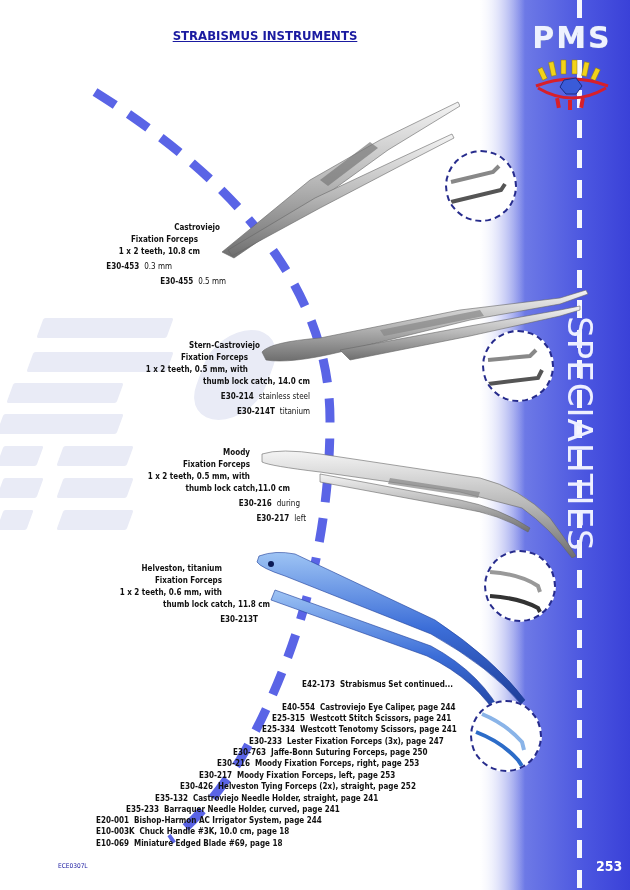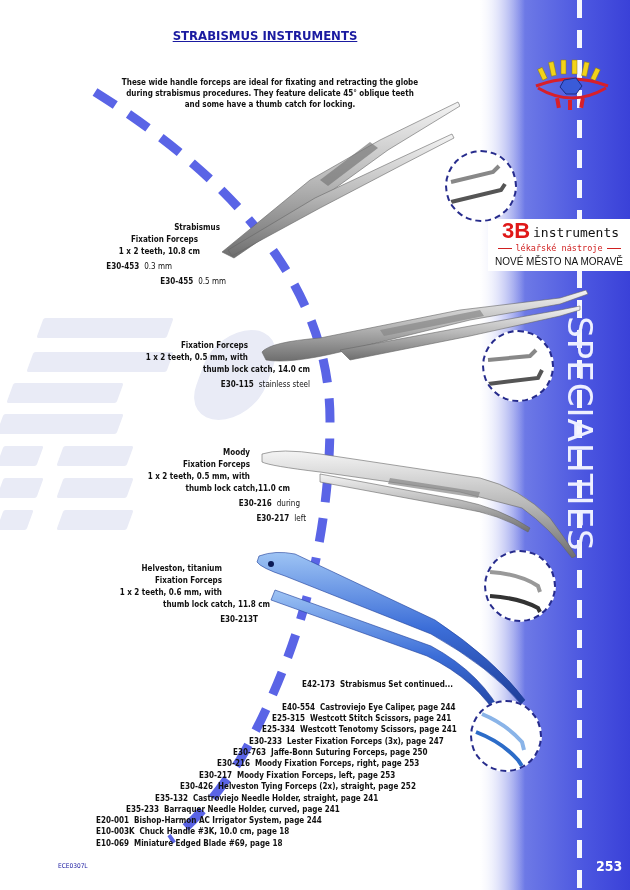--- a/index.html
+++ b/index.html
@@ -72,56 +72,52 @@
     <div class="wm" style="left:60px;top:478px;width:70px;height:20px;"></div>
     <div class="wm" style="left:0px;top:510px;width:30px;height:20px;"></div>
     <div class="wm" style="left:60px;top:510px;width:70px;height:20px;"></div>
     <div class="wm" style="left:200px;top:330px;width:70px;height:90px;border-radius:40px;"></div>
   </div>
 
   <div class="sidebar"></div>
   <div class="sidebar-fade"></div>
   <div class="sidebar-dash"></div>
 
+  <div class="pms-logo">
+      <span>PMS</span>
+    </div>
   <svg class="eye-logo" viewBox="0 0 80 52">
     <g fill="#f2d21a" stroke="#8a7a10" stroke-width="0.5">
       <rect x="8" y="10" width="5" height="12" transform="rotate(-25 10 16)"></rect>
       <rect x="18" y="4" width="5" height="14" transform="rotate(-12 20 11)"></rect>
       <rect x="29" y="2" width="5" height="14"></rect>
       <rect x="40" y="2" width="5" height="14"></rect>
       <rect x="51" y="4" width="5" height="14" transform="rotate(12 53 11)"></rect>
       <rect x="61" y="10" width="5" height="12" transform="rotate(25 63 16)"></rect>
     </g>
     <path d="M4 28 Q40 14 76 28" stroke="#d81f2a" stroke-width="3" fill="none"></path>
     <path d="M6 30 Q40 50 74 30" stroke="#d81f2a" stroke-width="3" fill="none"></path>
     <polygon points="32,22 44,20 50,28 44,36 34,36 28,29" fill="#3a5bd8" stroke="#1c2a80" stroke-width="1"></polygon>
     <g fill="#d81f2a">
       <rect x="24" y="40" width="4" height="10" transform="rotate(-10 26 45)"></rect>
       <rect x="36" y="42" width="4" height="10"></rect>
       <rect x="48" y="40" width="4" height="10" transform="rotate(10 50 45)"></rect>
     </g>
   </svg>
 
-  <div class="brand-box">
-    <span class="brand-3b">3B</span>
-    <span class="brand-instr">instruments</span>
-    <div class="brand-sub">lékařské nástroje</div>
-    <div class="brand-city">NOVÉ MĚSTO NA MORAVĚ</div>
-  </div>
 
   <div class="specialities">
     <span>SPECIALITIES</span>
   </div>
 
   <svg class="arc" viewBox="0 0 630 890">
     <path d="M95 92 Q330 240 330 420 Q330 600 240 760 Q200 820 170 840" stroke="#5a64e6" stroke-width="9" fill="none" stroke-dasharray="24 16"></path>
   </svg>
 
   <div class="title">STRABISMUS INSTRUMENTS</div>
-  <div class="intro">These wide handle forceps are ideal for fixating and retracting the globe during strabismus procedures. They feature delicate 45° oblique teeth and some have a thumb catch for locking.</div>
 
   <svg class="instr-img" style="left:220px;top:100px;" width="240" height="160" viewBox="0 0 240 160">
     <defs>
       <linearGradient id="steel" x1="0" y1="0" x2="0" y2="1">
         <stop offset="0" stop-color="#f4f4f4"></stop>
           <stop offset="0.5" stop-color="#b8b8b8"></stop>
           <stop offset="1" stop-color="#6e6e6e"></stop>
       </linearGradient>
       <linearGradient id="ti" x1="0" y1="0" x2="0" y2="1">
         <stop offset="0" stop-color="#9ec4f4"></stop>
@@ -171,32 +167,34 @@
       </svg>
   </div>
   <div class="detail-circle" style="left:470px;top:700px;width:72px;height:72px;">
     <svg width="72" height="72" viewBox="0 0 72 72">
         <path d="M10 12 Q34 22 50 40 L52 48" stroke="#8ab4e8" stroke-width="4" fill="none"></path>
         <path d="M4 30 Q30 40 46 58 L50 64" stroke="#2c6cc8" stroke-width="4" fill="none"></path>
       </svg>
   </div>
 
   <div class="spec" style="left:100px;top:222px;width:120px;">
-    <span class="ln">Strabismus</span>
+    <span class="ln">Castroviejo</span>
     <span class="ln" style="padding-right:22px;">Fixation Forceps</span>
     <span class="ln" style="padding-right:20px;">1 x 2 teeth, 10.8 cm</span>
     <span class="ln" style="padding-right:48px;margin-top:3px;"><span class="code">E30-453</span>&nbsp;&nbsp;<span class="var">0.3 mm</span></span>
     <span class="ln" style="margin-top:3px;margin-right:-6px;"><span class="code">E30-455</span>&nbsp;&nbsp;<span class="var">0.5 mm</span></span>
   </div>
 
   <div class="spec" style="left:120px;top:340px;width:190px;">
+    <span class="ln" style="padding-right:50px;">Stern-Castroviejo</span>
     <span class="ln" style="padding-right:62px;">Fixation Forceps</span>
     <span class="ln" style="padding-right:62px;">1 x 2 teeth, 0.5 mm, with</span>
     <span class="ln">thumb lock catch, 14.0 cm</span>
-    <span class="ln" style="margin-top:3px;"><span class="code">E30-115</span>&nbsp;&nbsp;<span class="var">stainless steel</span></span>
+    <span class="ln" style="margin-top:3px;"><span class="code">E30-214</span>&nbsp;&nbsp;<span class="var">stainless steel</span></span>
+    <span class="ln" style="margin-top:3px;"><span class="code">E30-214T</span>&nbsp;&nbsp;<span class="var">titanium</span></span>
   </div>
 
   <div class="spec" style="left:120px;top:447px;width:170px;">
     <span class="ln" style="padding-right:40px;">Moody</span>
     <span class="ln" style="padding-right:40px;">Fixation Forceps</span>
     <span class="ln" style="padding-right:40px;">1 x 2 teeth, 0.5 mm, with</span>
     <span class="ln">thumb lock catch,11.0 cm</span>
     <span class="ln" style="margin-top:3px;margin-right:-10px;"><span class="code">E30-216</span>&nbsp;&nbsp;<span class="var">during</span></span>
     <span class="ln" style="margin-top:3px;margin-right:-16px;"><span class="code">E30-217</span>&nbsp;&nbsp;<span class="var">left</span></span>
   </div>

